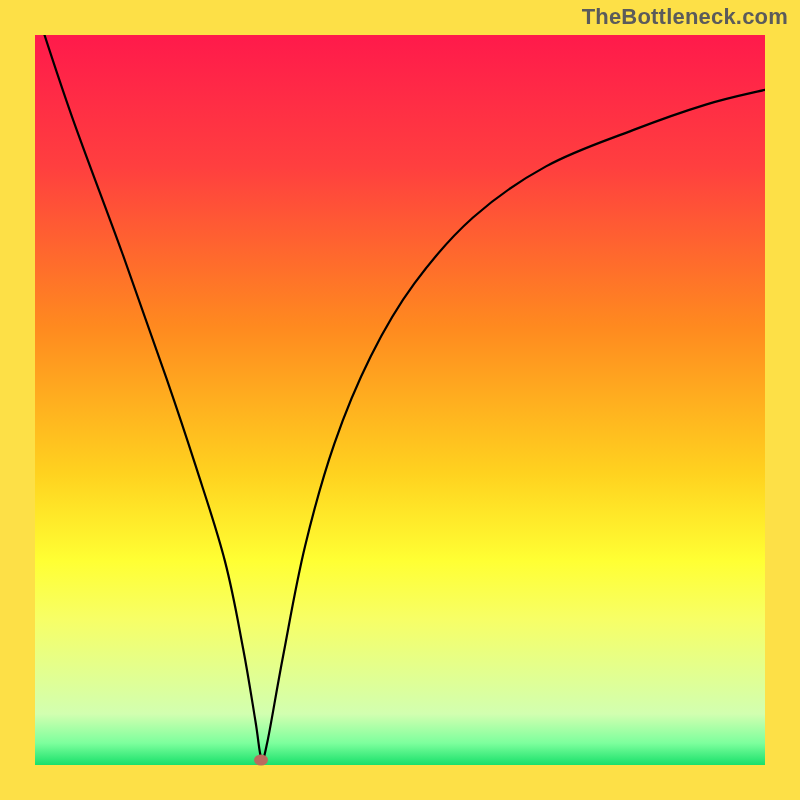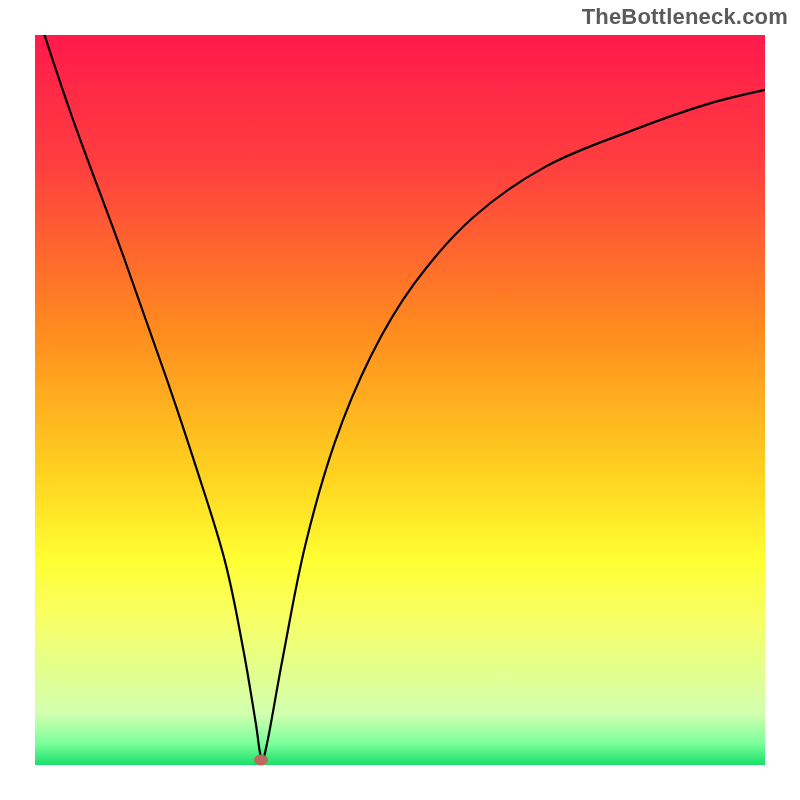--- a/index.html
+++ b/index.html
@@ -8,21 +8,21 @@
     width: 800px;
     height: 800px;
     background: #000;
     font-family: Arial, Helvetica, sans-serif;
     overflow: hidden;
   }
   .frame {
     position: relative;
     width: 800px;
     height: 800px;
-    background: #ffffff;
+    background: #fde047;
   }
   .watermark {
     position: absolute;
     top: 4px;
     right: 12px;
     color: #5b5b5b;
     font-size: 22px;
     font-weight: 600;
     letter-spacing: 0.2px;
   }

